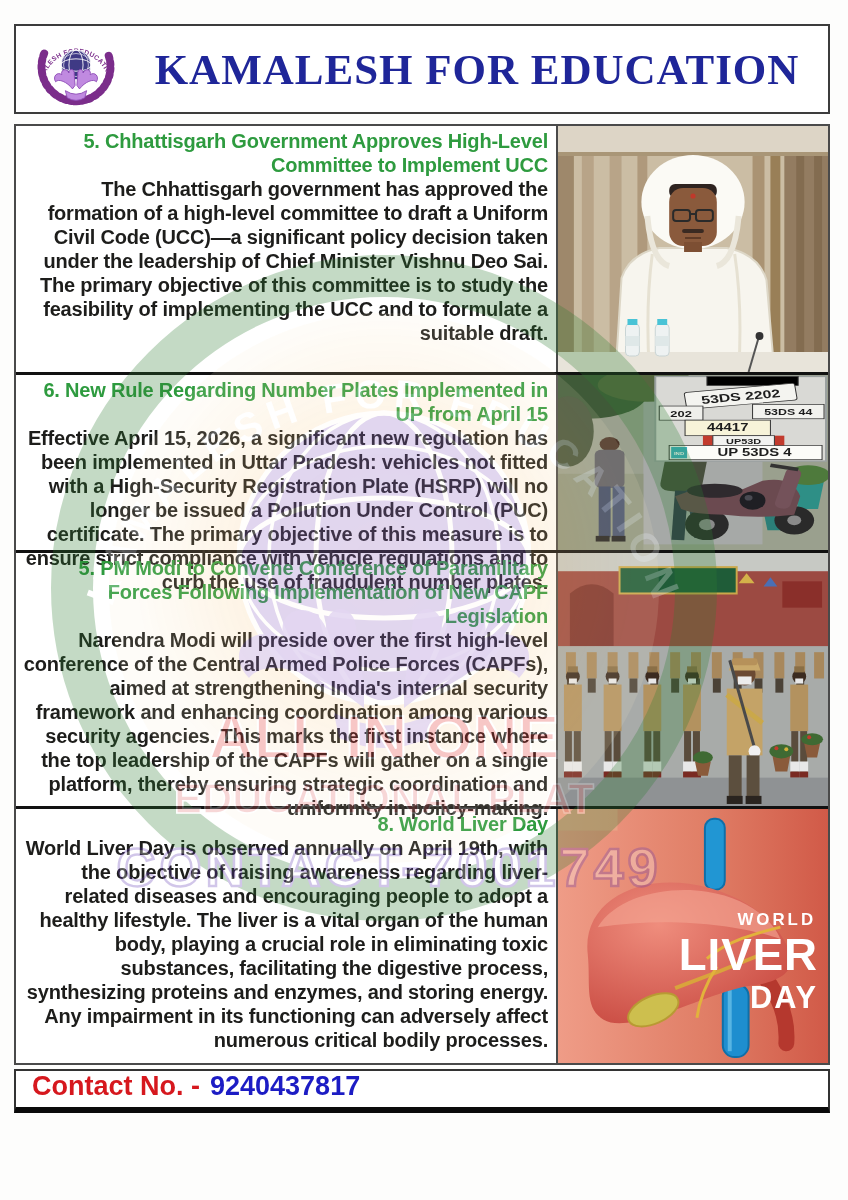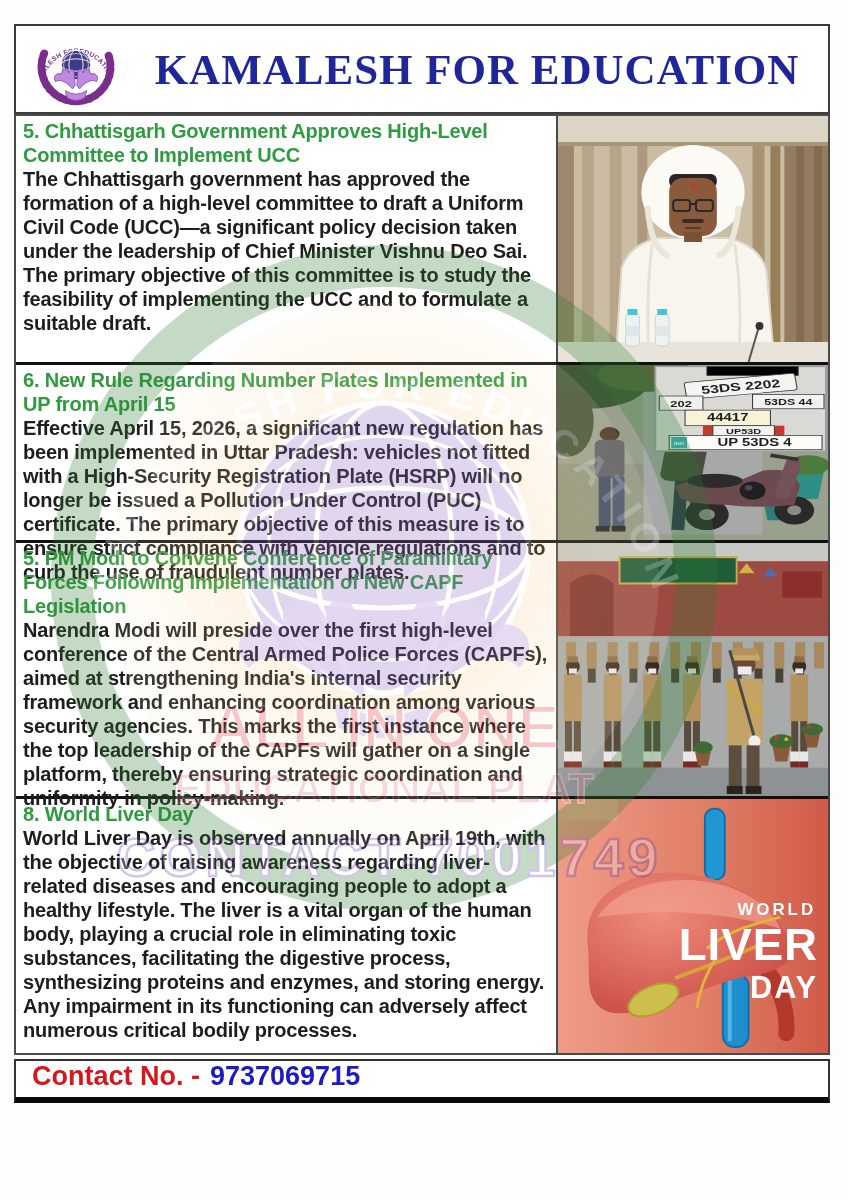--- a/index.html
+++ b/index.html
@@ -15,21 +15,21 @@
     height:90px; border:2px solid #3c3c3c; background:#fff;
     display:flex; align-items:center; gap:10px; padding-left:14px;
   }
   .hdr-title {
     flex:1; text-align:center; font-family:"Liberation Serif", serif;
     font-weight:bold; font-size:43px; color:#1f2699; letter-spacing:1px;
     padding-right:6px; white-space:nowrap;
   }
 
   
-  .rows { position:relative; margin-top:0; border:2px solid #4a4a4a; background:#fff; }
+  .rows { position:relative; margin-top:10px; border:2px solid #4a4a4a; background:#fff;text-align:right; }
   .row { display:flex; border-top:3px solid #111; }
   .row:first-child { border-top:none; }
   .cell-text {
     width:542px; padding:3px 8px 3px 7px; border-right:2px solid #4a4a4a;
     font-weight:bold; font-size:20px; line-height:24px; color:#1d1d1b;
     letter-spacing:-0.2px;
   }
   .heading { color:#2e9b3f; }
   .cell-img { flex:1; position:relative; overflow:hidden; background:#ccc; }
   .cell-img svg { display:block; width:100%; height:100%; }
@@ -431,17 +431,17 @@
           <path d="M300,475 Q 350,500 400,475 L 395,500 Q 350,520 305,500 Z"></path>
         </g>
         <text class="svgtext" x="350" y="520" font-size="62" text-anchor="middle" fill="#e53935" stroke="#ffffff" stroke-width="2">ALL IN ONE</text>
         <text class="svgtext" x="350" y="575" font-size="42" text-anchor="middle" fill="#e57373" stroke="#ffffff" stroke-width="1.5">EDUCATIONAL PLAT</text>
         <text class="svgtext" x="355" y="648" font-size="54" text-anchor="middle" fill="#ffffff" stroke="#5e35b1" stroke-width="2.5" style="letter-spacing:4px">CONTACT-7001749</text>
       </svg>
     </div>
 
     <div class="ftr">
       <span class="ftr-label">Contact No. -</span>
-      <span class="ftr-num">9737069715</span>
+      <span class="ftr-num">9240437817</span>
     </div>
 
   </div>
 </div>
 
 </body></html>

